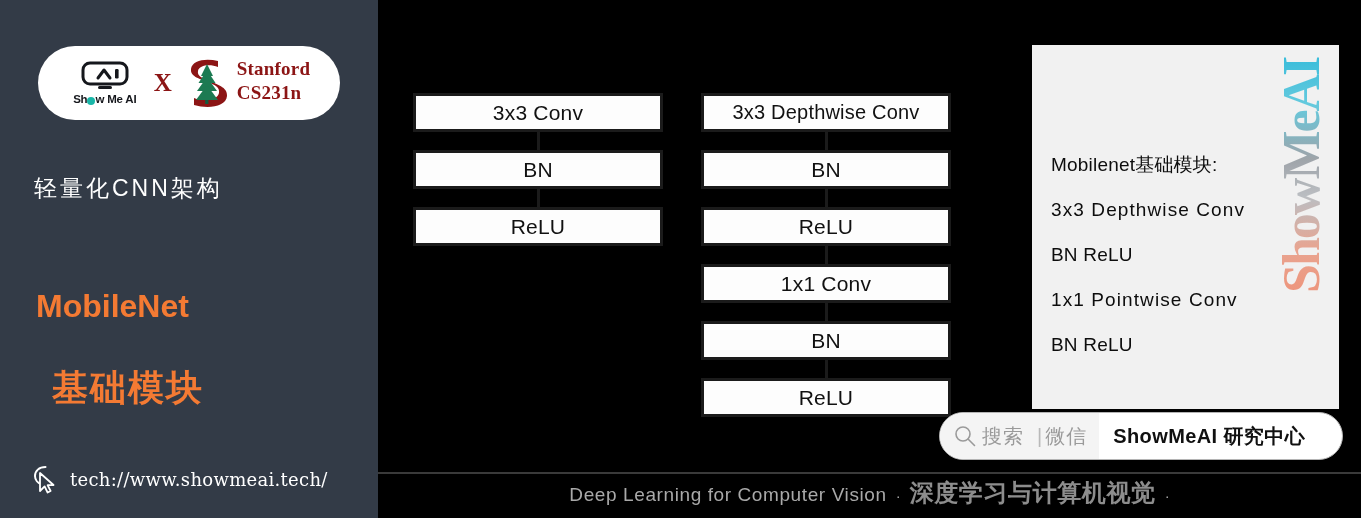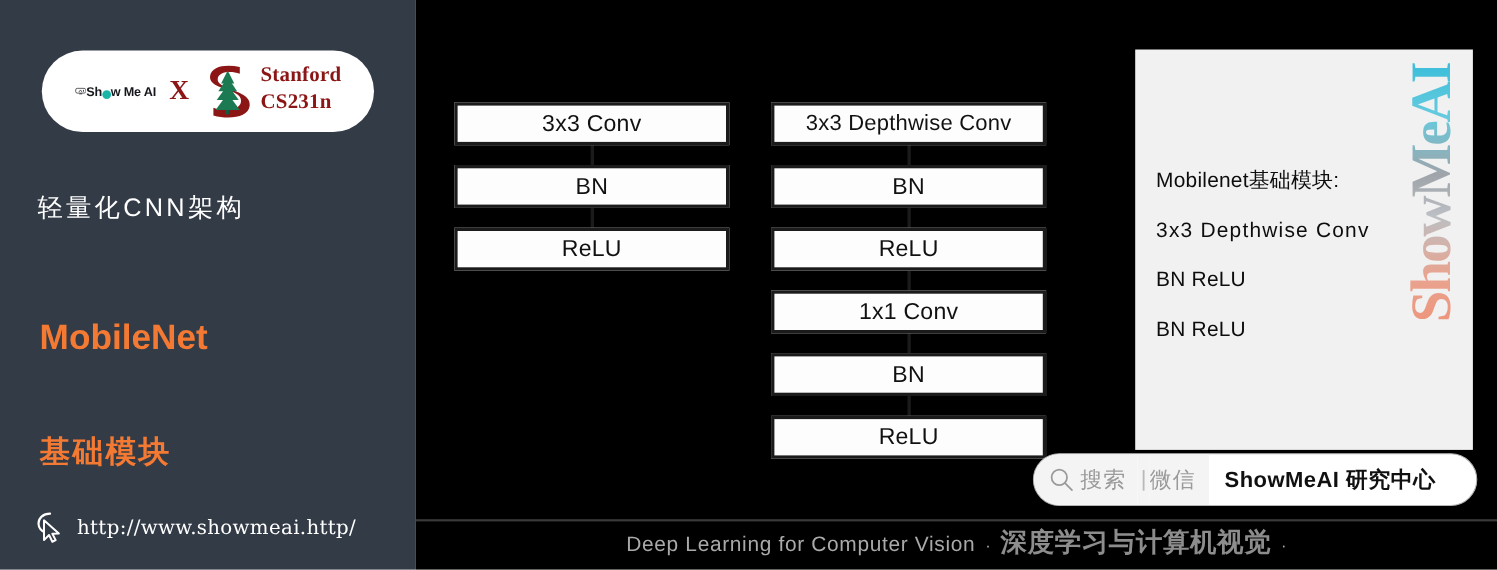--- a/index.html
+++ b/index.html
@@ -40,21 +40,21 @@
     height: 74px;
     background: #ffffff;
     border-radius: 37px;
     display: flex;
     align-items: center;
     justify-content: center;
     gap: 10px;
   }
   .smai-logo {
     display: flex;
-    flex-direction: row;
+    flex-direction: column;
     align-items: center;
     width: 74px;
   }
   .smai-robot {
     width: 52px;
     height: 30px;
   }
   .smai-word {
     font-size: 11.5px;
     font-weight: bold;
@@ -115,28 +115,27 @@
     left: 36px;
     top: 288px;
     font-size: 32px;
     color: #f47a33;
     font-weight: bold;
     letter-spacing: 0px;
     white-space: nowrap;
   }
   .sidebar-sub2 {
     position: absolute;
-    left: 36px;
+    left: 52px;
     top: 364px;
-    font-size: 28px;
+    font-size: 36px;
     color: #f47a33;
     font-weight: bold;
     letter-spacing: 2px;
     white-space: nowrap;
-    margin-top: 28px;
   }
   .sidebar-url-row {
     position: absolute;
     left: 32px;
     bottom: 24px;
     display: flex;
     align-items: center;
     gap: 12px;
   }
   .cursor-ico { width: 26px; height: 30px; }
@@ -385,21 +384,21 @@
 
     <h1 class="sidebar-title">轻量化CNN架构</h1>
     <div class="sidebar-sub1">MobileNet</div>
     <div class="sidebar-sub2">基础模块</div>
 
     <div class="sidebar-url-row">
       <svg class="cursor-ico" viewBox="0 0 26 30">
         <path d="M13.5 3 C7 3 3 7 3 12 C3 16 6 19 9 20" fill="none" stroke="#ffffff" stroke-width="2" stroke-linecap="round"></path>
         <path d="M8 9 L8 27 L12.6 22.4 L15.6 28.5 L18.6 27 L15.6 21.2 L21.5 21 Z" fill="#333b47" stroke="#ffffff" stroke-width="1.8" stroke-linejoin="round"></path>
       </svg>
-      <span class="sidebar-url">http://www.showmeai.http/</span>
+      <span class="sidebar-url">tech://www.showmeai.tech/</span>
     </div>
   </aside>
 
   <main class="main">
 
     <div class="flow flow-left">
       <div class="node">3x3 Conv</div>
       <div class="connector"></div>
       <div class="node">BN</div>
       <div class="connector"></div>
@@ -418,20 +417,21 @@
       <div class="node">BN</div>
       <div class="connector"></div>
       <div class="node">ReLU</div>
     </div>
 
     <section class="info-panel">
       <div class="info-lines">
         <div class="info-line">Mobilenet基础模块:</div>
         <div class="info-line spaced">3x3  Depthwise  Conv</div>
         <div class="info-line">BN ReLU</div>
+        <div class="info-line spaced">1x1  Pointwise  Conv</div>
         <div class="info-line">BN ReLU</div>
       </div>
     </section>
 
     <div class="watermark">ShowMeAI</div>
 
     <div class="search-pill">
       <div class="search-left">
         <svg class="mag" viewBox="0 0 22 22">
           <circle cx="9" cy="9" r="7" fill="none" stroke="#9a9a9a" stroke-width="1.6"></circle>

